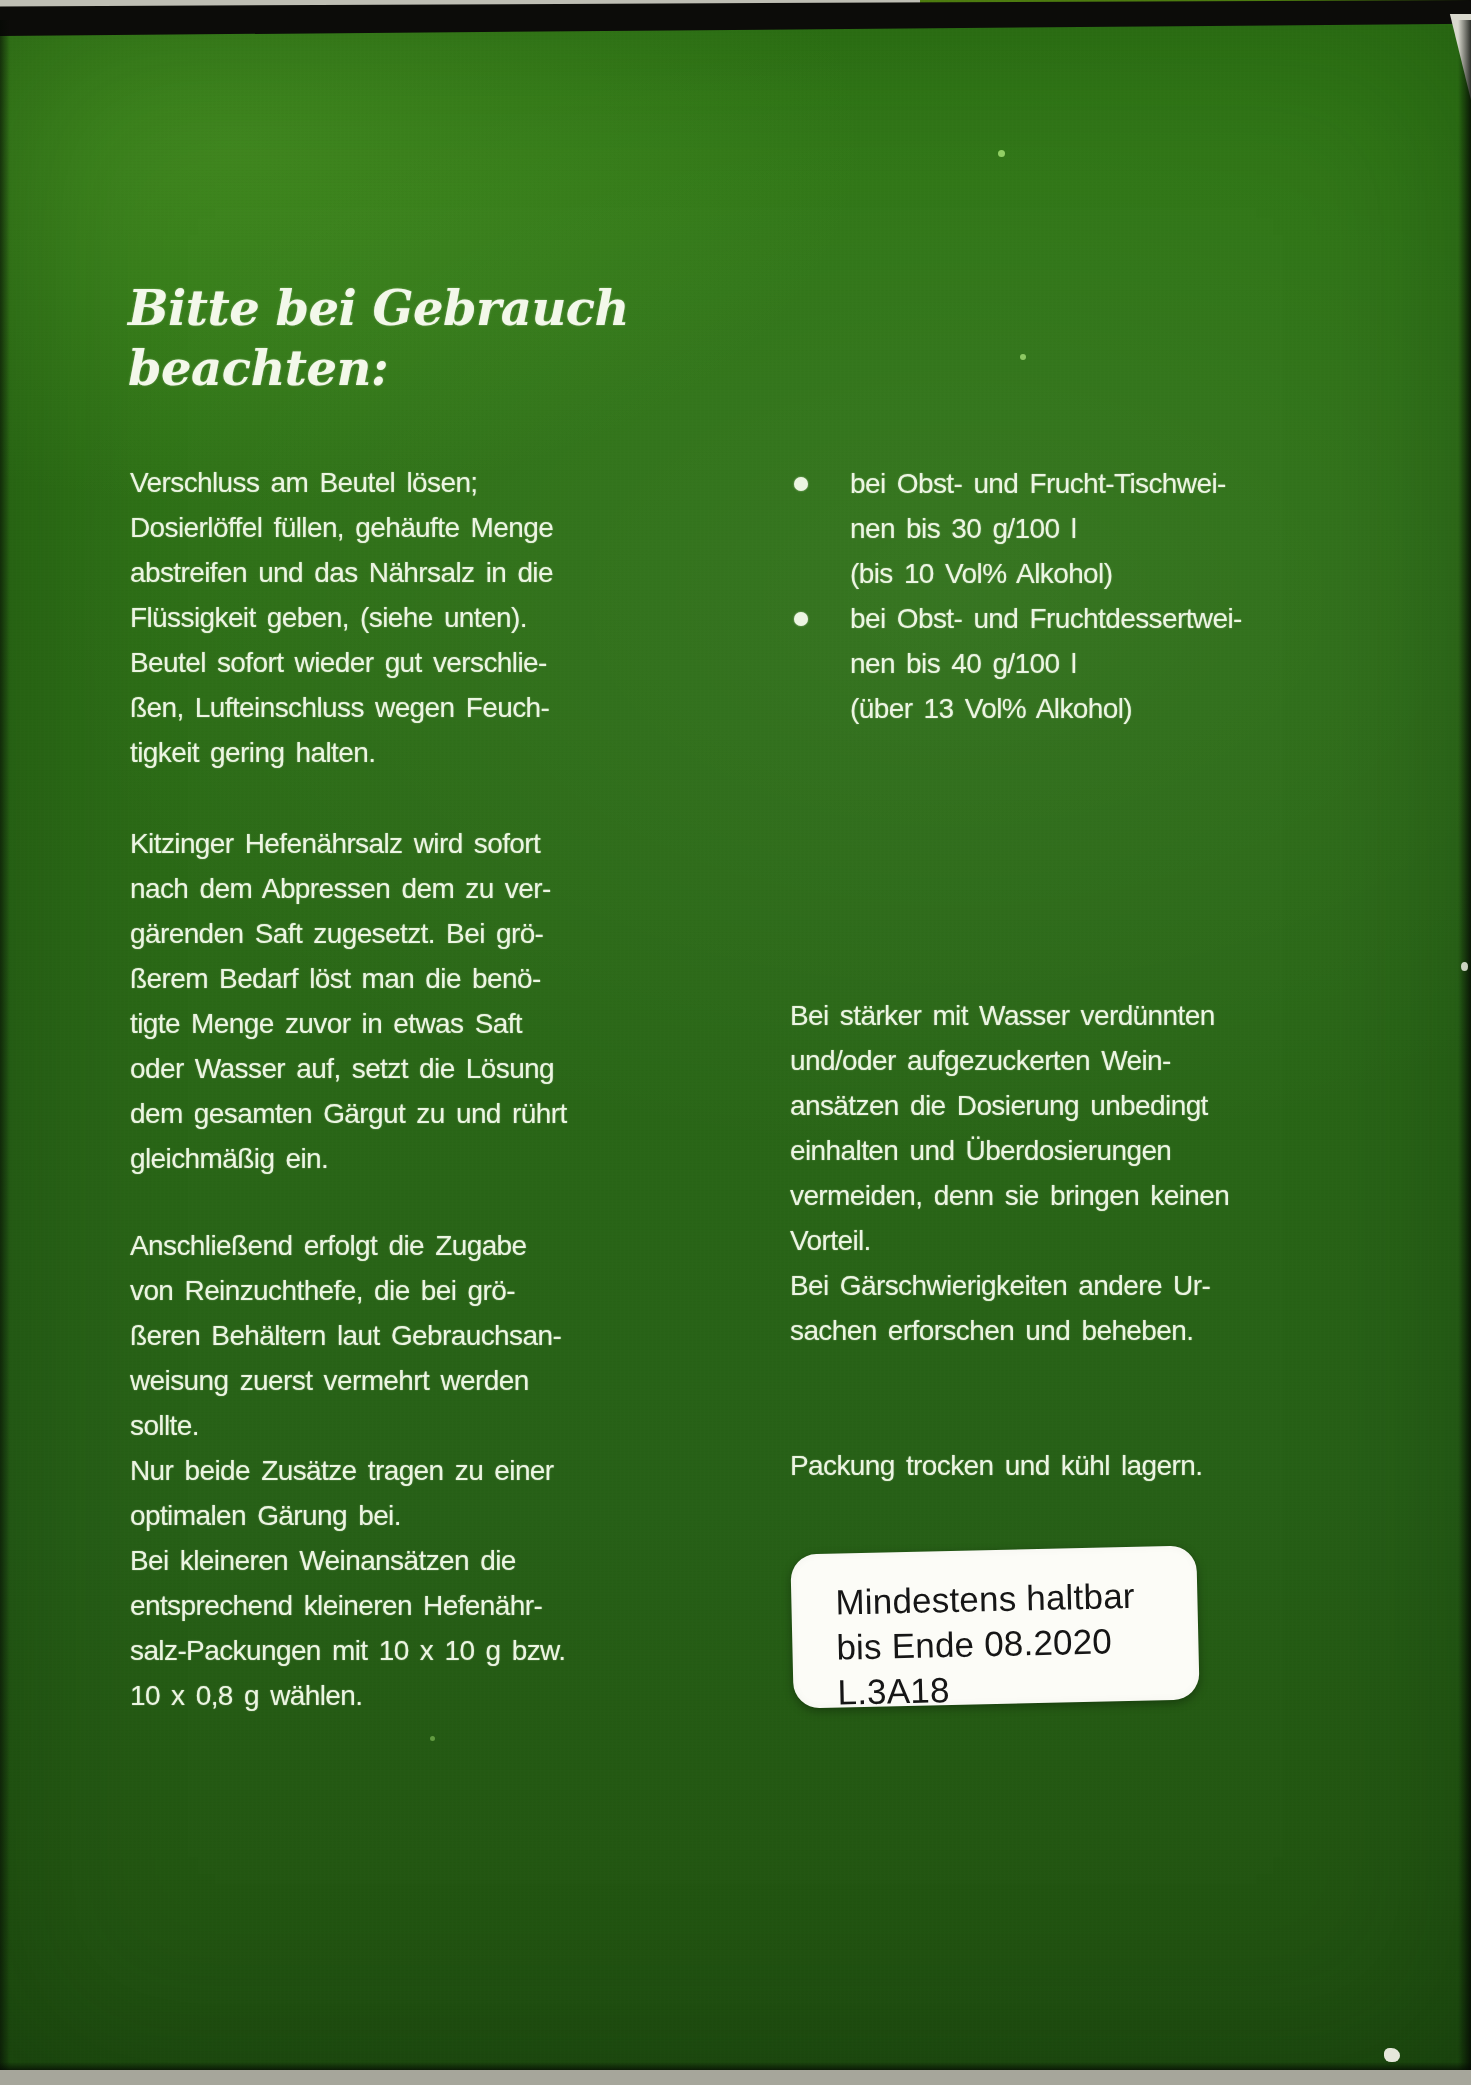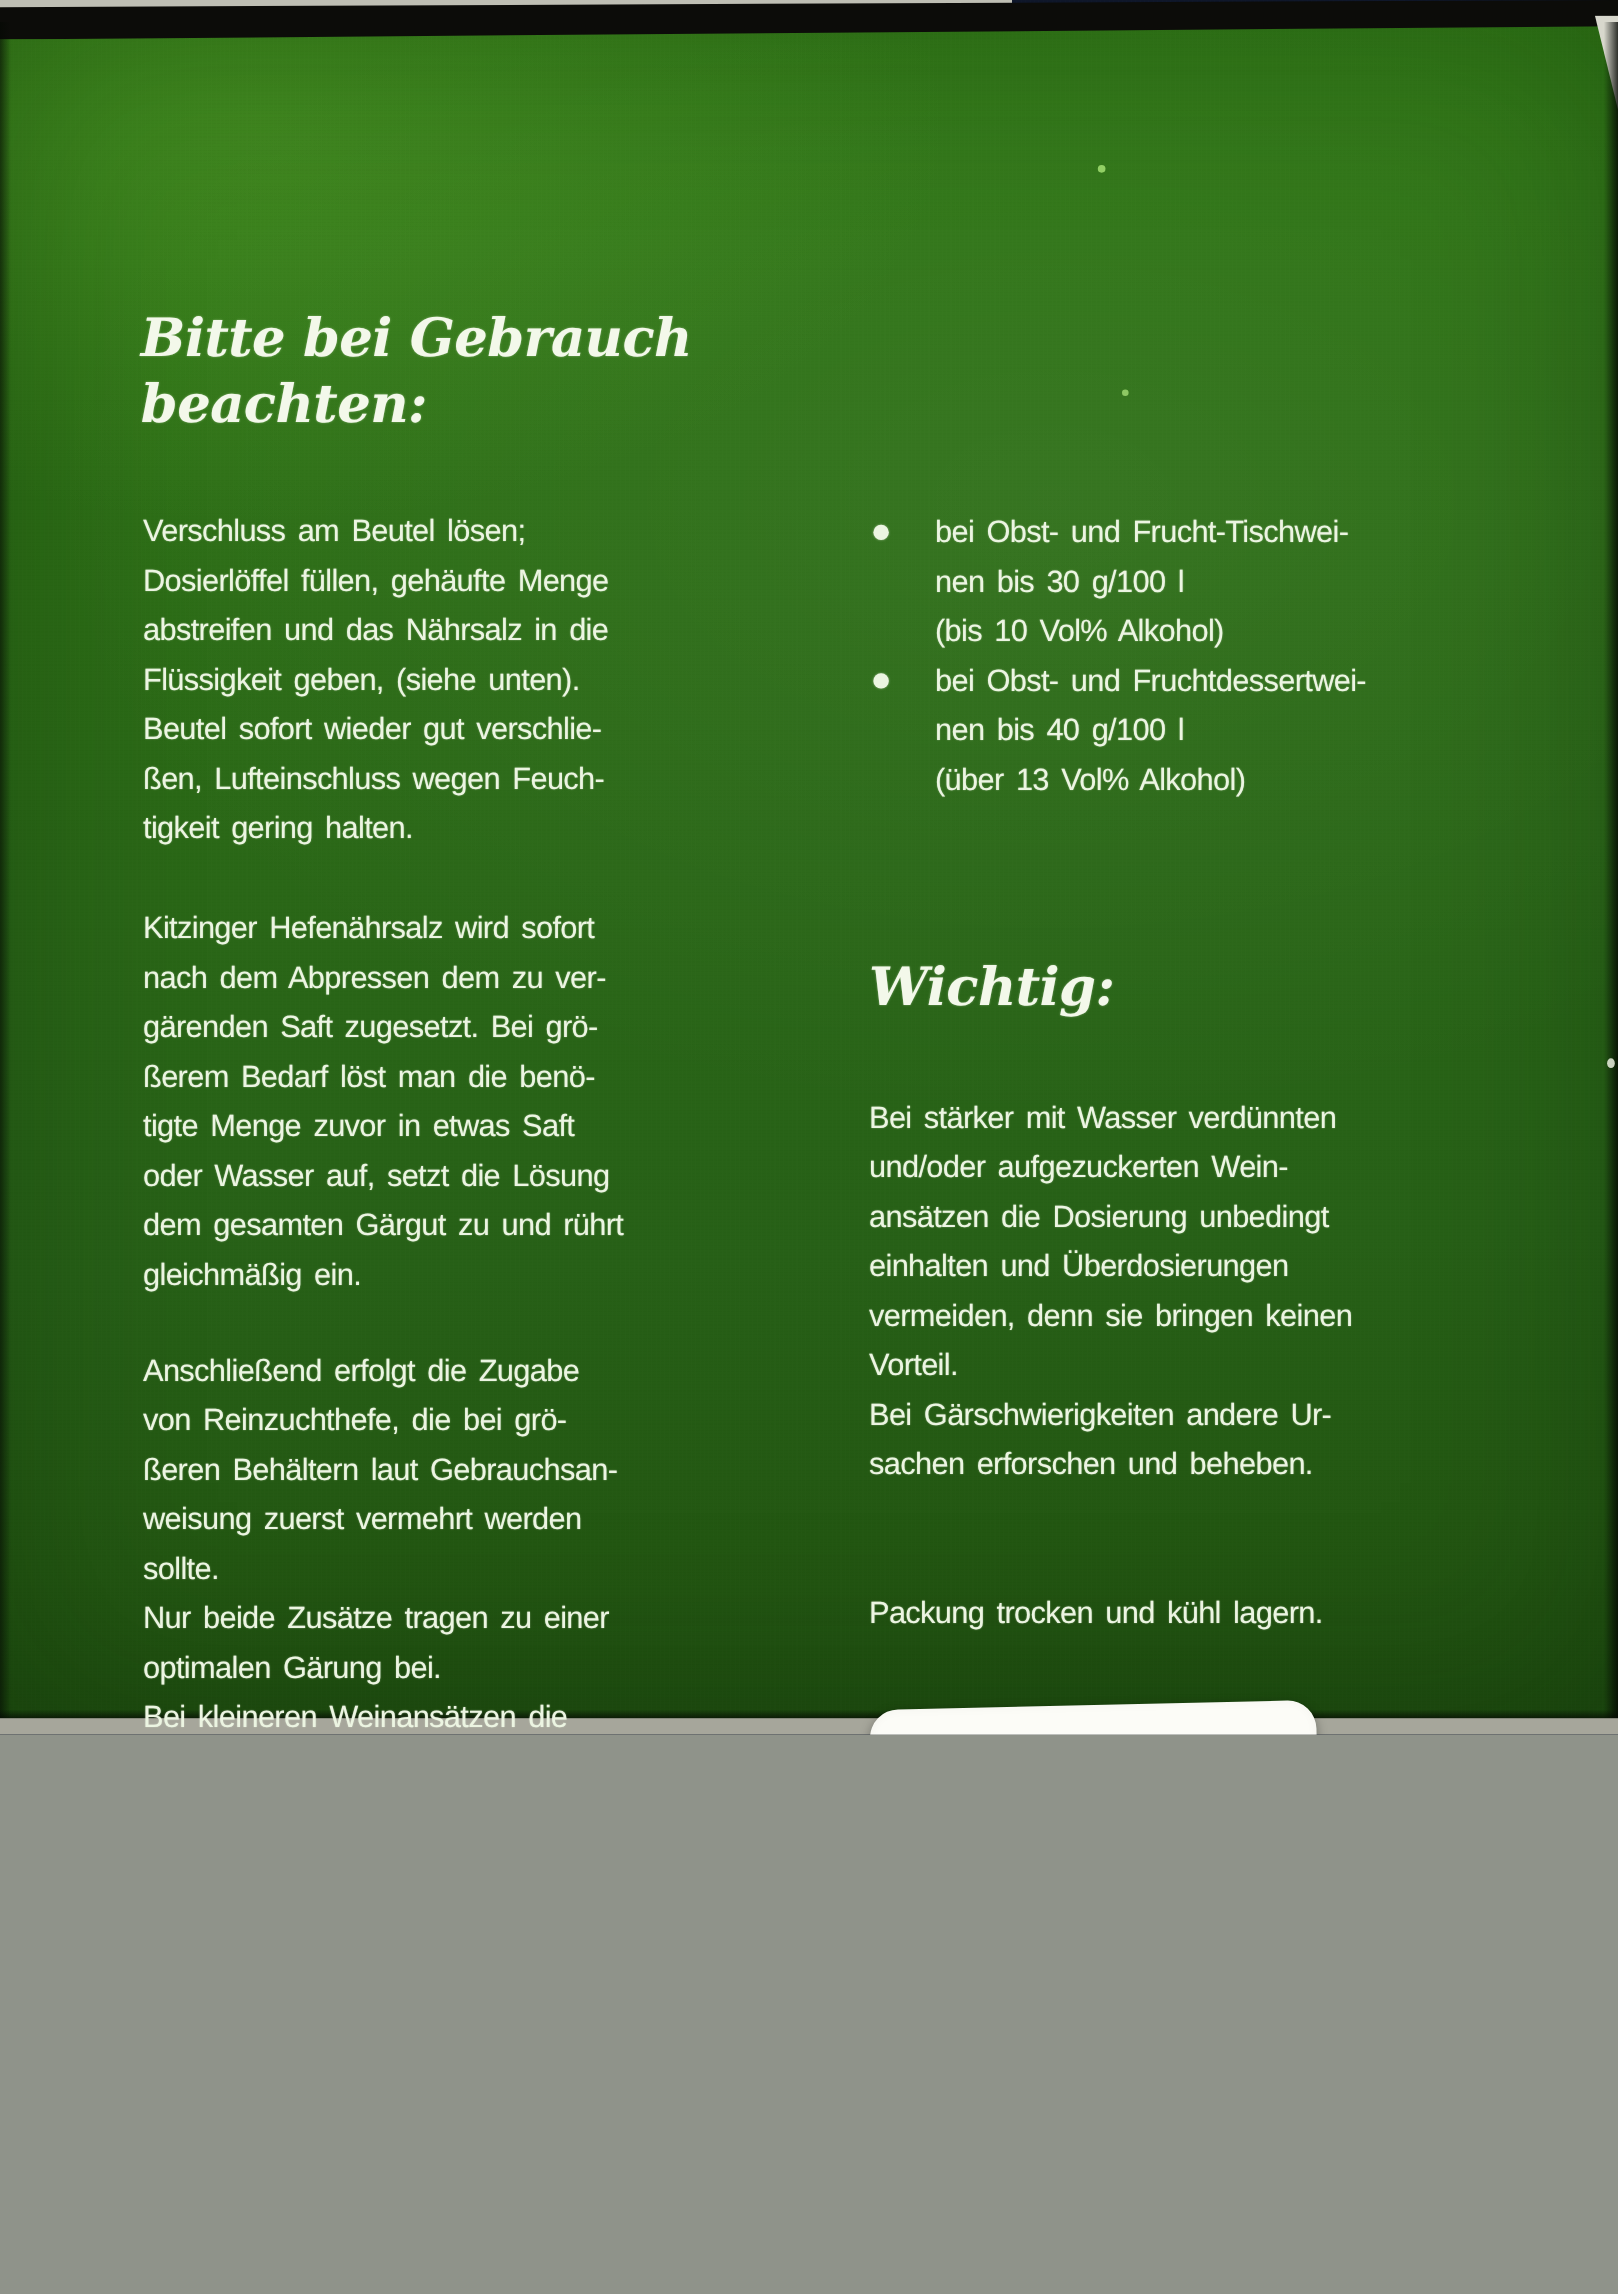--- a/index.html
+++ b/index.html
@@ -1,18 +1,18 @@
 <!DOCTYPE html>
 <html><head>
 <meta charset="utf-8">
 <style>
   html,body{margin:0;padding:0;background:#8f938a;}
   .photo{
-    position:relative;width:1471px;height:1577px;overflow:hidden;
-    background:#0f172a;
+    position:relative;width:1471px;height:2085px;overflow:hidden;
+    background:#4d7c0f;
     font-family:"Liberation Sans",sans-serif;
   }
   
   .top-sliver-gray{position:absolute;left:0;top:0;width:920px;height:16px;background:#bfbfb4;
     clip-path:polygon(0 0,100% 0,100% 25%,0 100%);}
   .top-black-band{position:absolute;left:0;top:0;width:100%;height:36px;background:#0c0c09;
     clip-path:polygon(0 18%,100% 0,100% 66%,0 100%);}
   .corner-notch-tr{position:absolute;right:0;top:14px;width:32px;height:86px;background:#d8d8cd;
     clip-path:polygon(34% 0,100% 0,100% 100%);}
   .bottom-gray{position:absolute;left:0;bottom:0;width:100%;height:15px;background:#a6a69b;}
@@ -138,21 +138,20 @@
 (bis 10 Vol% Alkohol)</span>
       </li>
       <li>
         <span class="dot"></span>
         <span class="body">bei Obst- und Fruchtdessertwei-
 nen bis 40 g/100 l
 (über 13 Vol% Alkohol)</span>
       </li>
     </ul>
 
-    <h2 class="heading" style="left:790px;top:868px;width:400px">Wichtig:</h2>
 
     <p class="body" style="left:790px;top:993px;width:620px">Bei stärker mit Wasser verdünnten
 und/oder aufgezuckerten Wein-
 ansätzen die Dosierung unbedingt
 einhalten und Überdosierungen
 vermeiden, denn sie bringen keinen
 Vorteil.
 Bei Gärschwierigkeiten andere Ur-
 sachen erforschen und beheben.</p>
 

